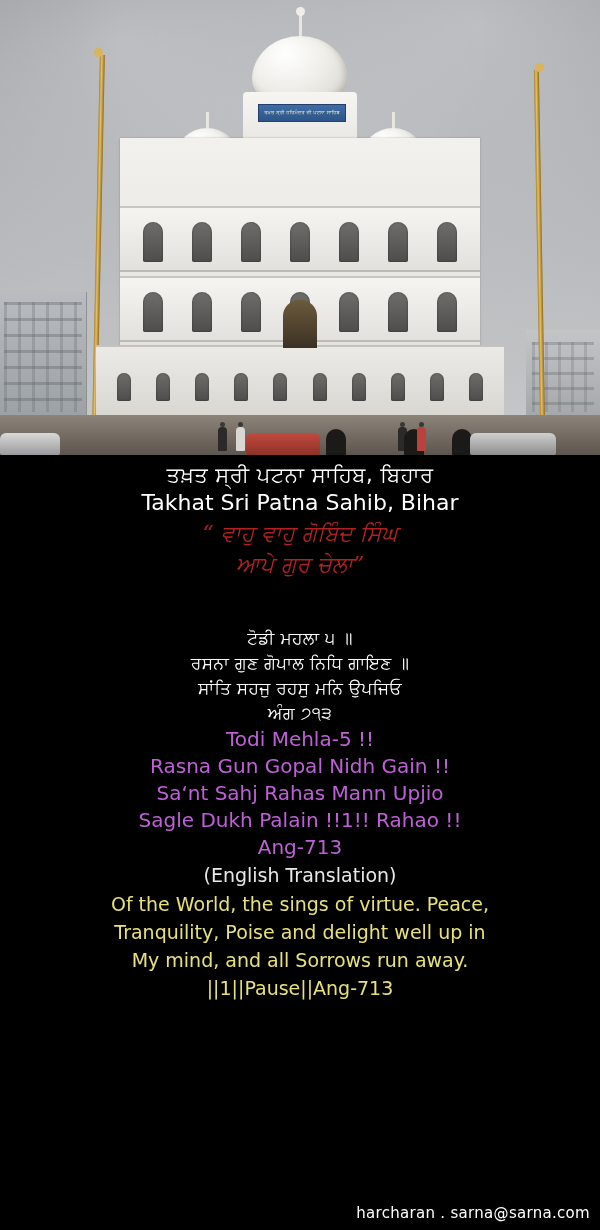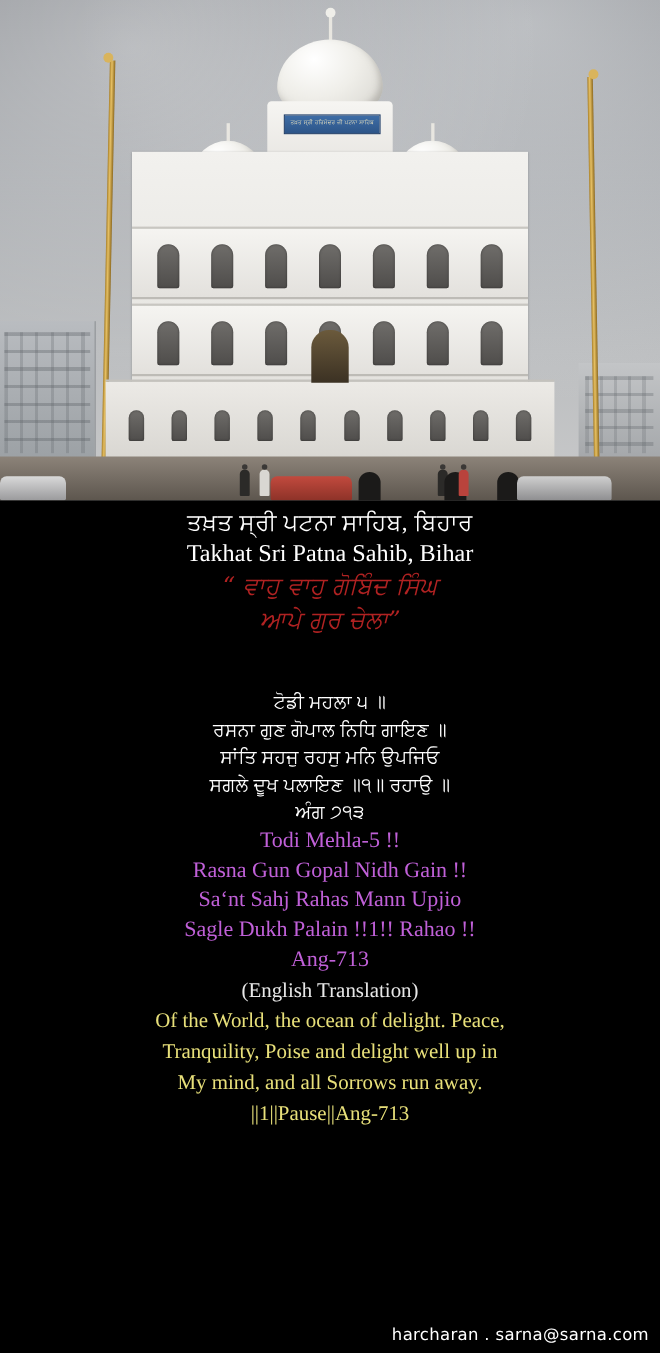--- a/index.html
+++ b/index.html
@@ -217,21 +217,21 @@
   .h3 { left: 452px; }
 
   
   .panel {
     position: relative;
     width: 600px;
     background: #000;
     text-align: center;
     padding-top: 4px;
   }
-  .line { margin: 0; padding: 0; font-family: Liberation Serif, serif; }
+  .line { margin: 0; padding: 0; }
 
   .gurmukhi-title {
     color: #ffffff;
     font-size: 21px;
     line-height: 26px;
     letter-spacing: 0.5px;
     padding-top: 3px;
   }
   .roman-title {
     color: #ffffff;
@@ -373,30 +373,29 @@
 
     <div class="line gurmukhi-title">ਤਖ਼ਤ ਸ੍ਰੀ ਪਟਨਾ ਸਾਹਿਬ, ਬਿਹਾਰ</div>
     <div class="line roman-title">Takhat Sri Patna Sahib, Bihar</div>
 
     <div class="line quote-gurmukhi">“ ਵਾਹੁ ਵਾਹੁ ਗੋਬਿੰਦ ਸਿੰਘ</div>
     <div class="line quote-gurmukhi">ਆਪੇ ਗੁਰ ਚੇਲਾ”</div>
 
     <div class="line shabad-gurmukhi" style="padding-top:6px;margin-top:40px;">ਟੋਡੀ ਮਹਲਾ ੫ ॥</div>
     <div class="line shabad-gurmukhi">ਰਸਨਾ ਗੁਣ ਗੋਪਾਲ ਨਿਧਿ ਗਾਇਣ ॥</div>
     <div class="line shabad-gurmukhi">ਸਾਂਤਿ ਸਹਜੁ ਰਹਸੁ ਮਨਿ ਉਪਜਿਓ</div>
-    <div class="line shabad-gurmukhi">ਸਗਲੇ ਦੂਖ ਪਲਾਇਣ ॥੧॥ ਰਹਾਉ ॥</div>
     <div class="line shabad-gurmukhi">ਅੰਗ ੭੧੩</div>
 
     <div class="line shabad-roman">Todi Mehla-5 !!</div>
     <div class="line shabad-roman">Rasna Gun Gopal Nidh Gain !!</div>
     <div class="line shabad-roman">Sa‘nt Sahj Rahas Mann Upjio</div>
     <div class="line shabad-roman">Sagle Dukh Palain !!1!! Rahao !!</div>
     <div class="line shabad-roman">Ang-713</div>
 
     <div class="line eng-label">(English Translation)</div>
-    <div class="line eng-text">Of the World, the ocean of delight. Peace,</div>
+    <div class="line eng-text">Of the World, the sings of virtue. Peace,</div>
     <div class="line eng-text">Tranquility, Poise and delight well up in</div>
     <div class="line eng-text">My mind, and all Sorrows run away.</div>
     <div class="line eng-text">||1||Pause||Ang-713</div>
   </div>
 
   <div class="footer">harcharan . sarna@sarna.com</div>
 </div>
 
 </body></html>

